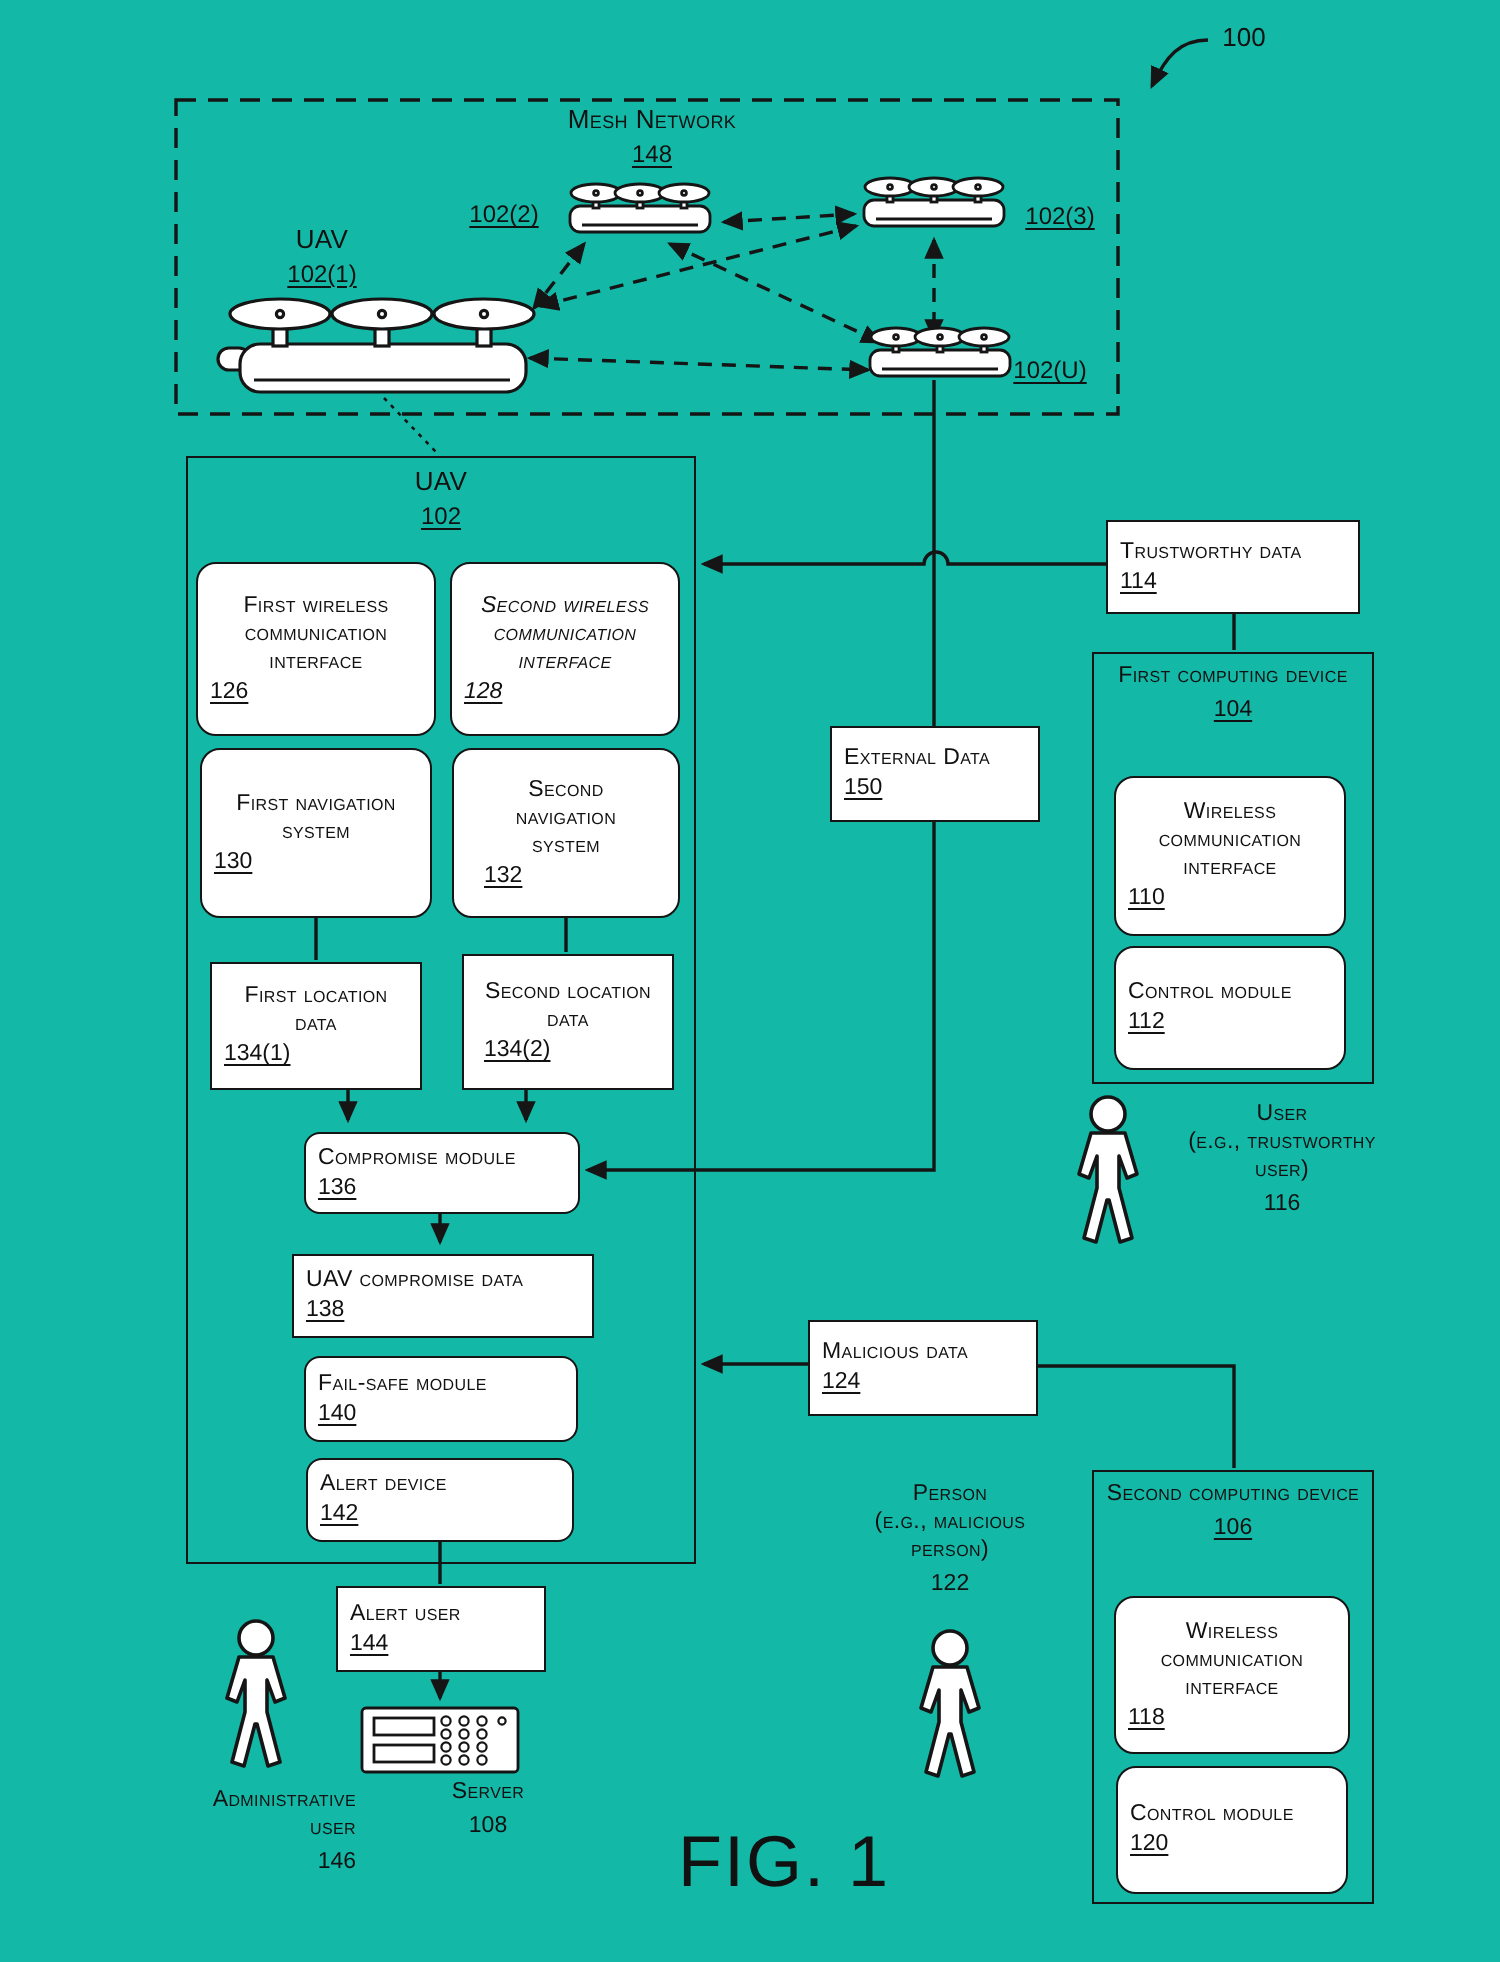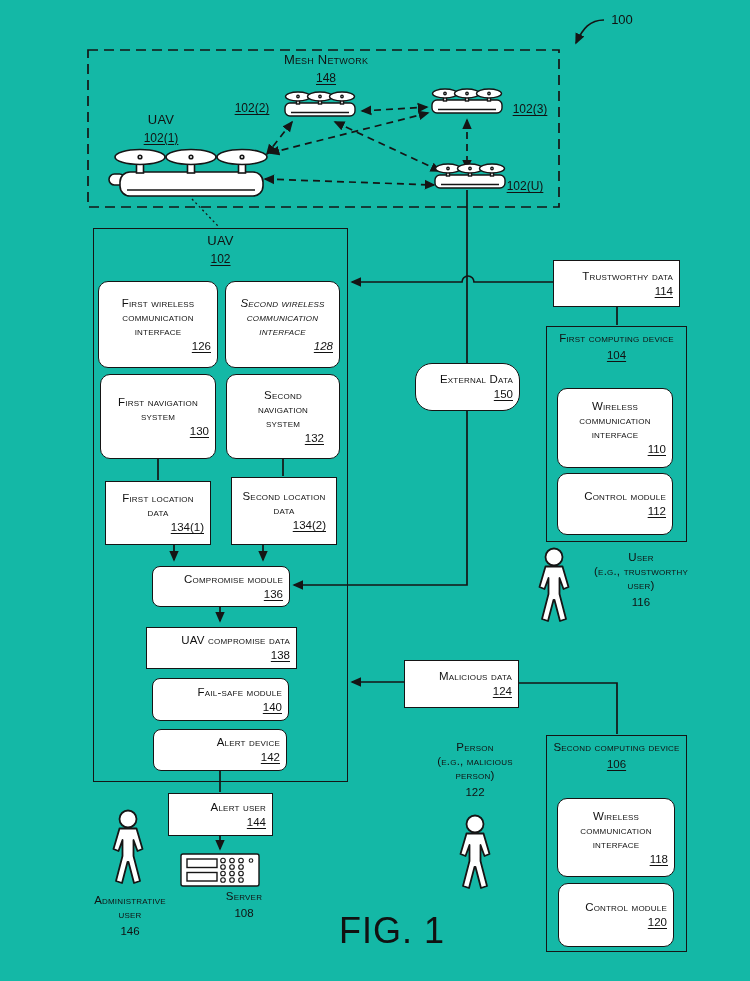--- a/index.html
+++ b/index.html
@@ -3,21 +3,21 @@
 <meta charset="utf-8">
 <style>
   html,body{margin:0;padding:0;background:#ffffff;}
   .stage{
     position:relative;width:750px;height:981px;background:#14b8a6;overflow:hidden;
     font-family:"Liberation Sans", sans-serif;color:#111;
   }
   .stage svg.wires{position:absolute;left:0;top:0;width:750px;height:981px;}
   .box{
     position:absolute;border:1.7px solid #151515;background:#ffffff;box-sizing:border-box;
-    display:flex;flex-direction:column;align-items:flex-end;justify-content:center;
+    display:flex;flex-direction:column;align-items:flex-start;justify-content:center;
     text-align:center;padding:2px 6px;
   }
   .rounded{border-radius:10px;}
   .container-box{
     position:absolute;border:1.9px solid #151515;background:transparent;box-sizing:border-box;
   }
   .ctitle{position:absolute;left:0;right:0;top:4px;text-align:center;}
   .lbl{font-variant:small-caps;font-size:11.5px;line-height:1.22;color:#111;letter-spacing:.2px;display:block;}
   .lbl.big{font-size:13px;}
   .ref{
@@ -206,26 +206,26 @@
   </div>
 
   <div class="box" style="left:168px;top:793px;width:105px;height:43px;">
     <span class="lbl">Alert user</span>
     <span class="ref">144</span>
   </div>
   <div class="freelabel" style="left:214px;top:889px;width:60px;">
     <span class="lbl">Server</span>
     <span class="ref noline">108</span>
   </div>
-  <div class="freelabel" style="left:82px;top:893px;width:96px;">
+  <div class="freelabel" style="left:82px;top:893px;width:96px;text-align:right;">
     <span class="lbl">Administrative user</span>
     <span class="ref noline">146</span>
   </div>
 
-  <div class="box" style="left:415px;top:363px;width:105px;height:48px;border-radius:17px;">
+  <div class="box" style="left:415px;top:363px;width:105px;height:48px;">
     <span class="lbl">External Data</span>
     <span class="ref">150</span>
   </div>
   <div class="box" style="left:553px;top:260px;width:127px;height:47px;">
     <span class="lbl">Trustworthy data</span>
     <span class="ref">114</span>
   </div>
 
   <div class="container-box" style="left:546px;top:326px;width:141px;height:216px;">
     <div class="ctitle">

